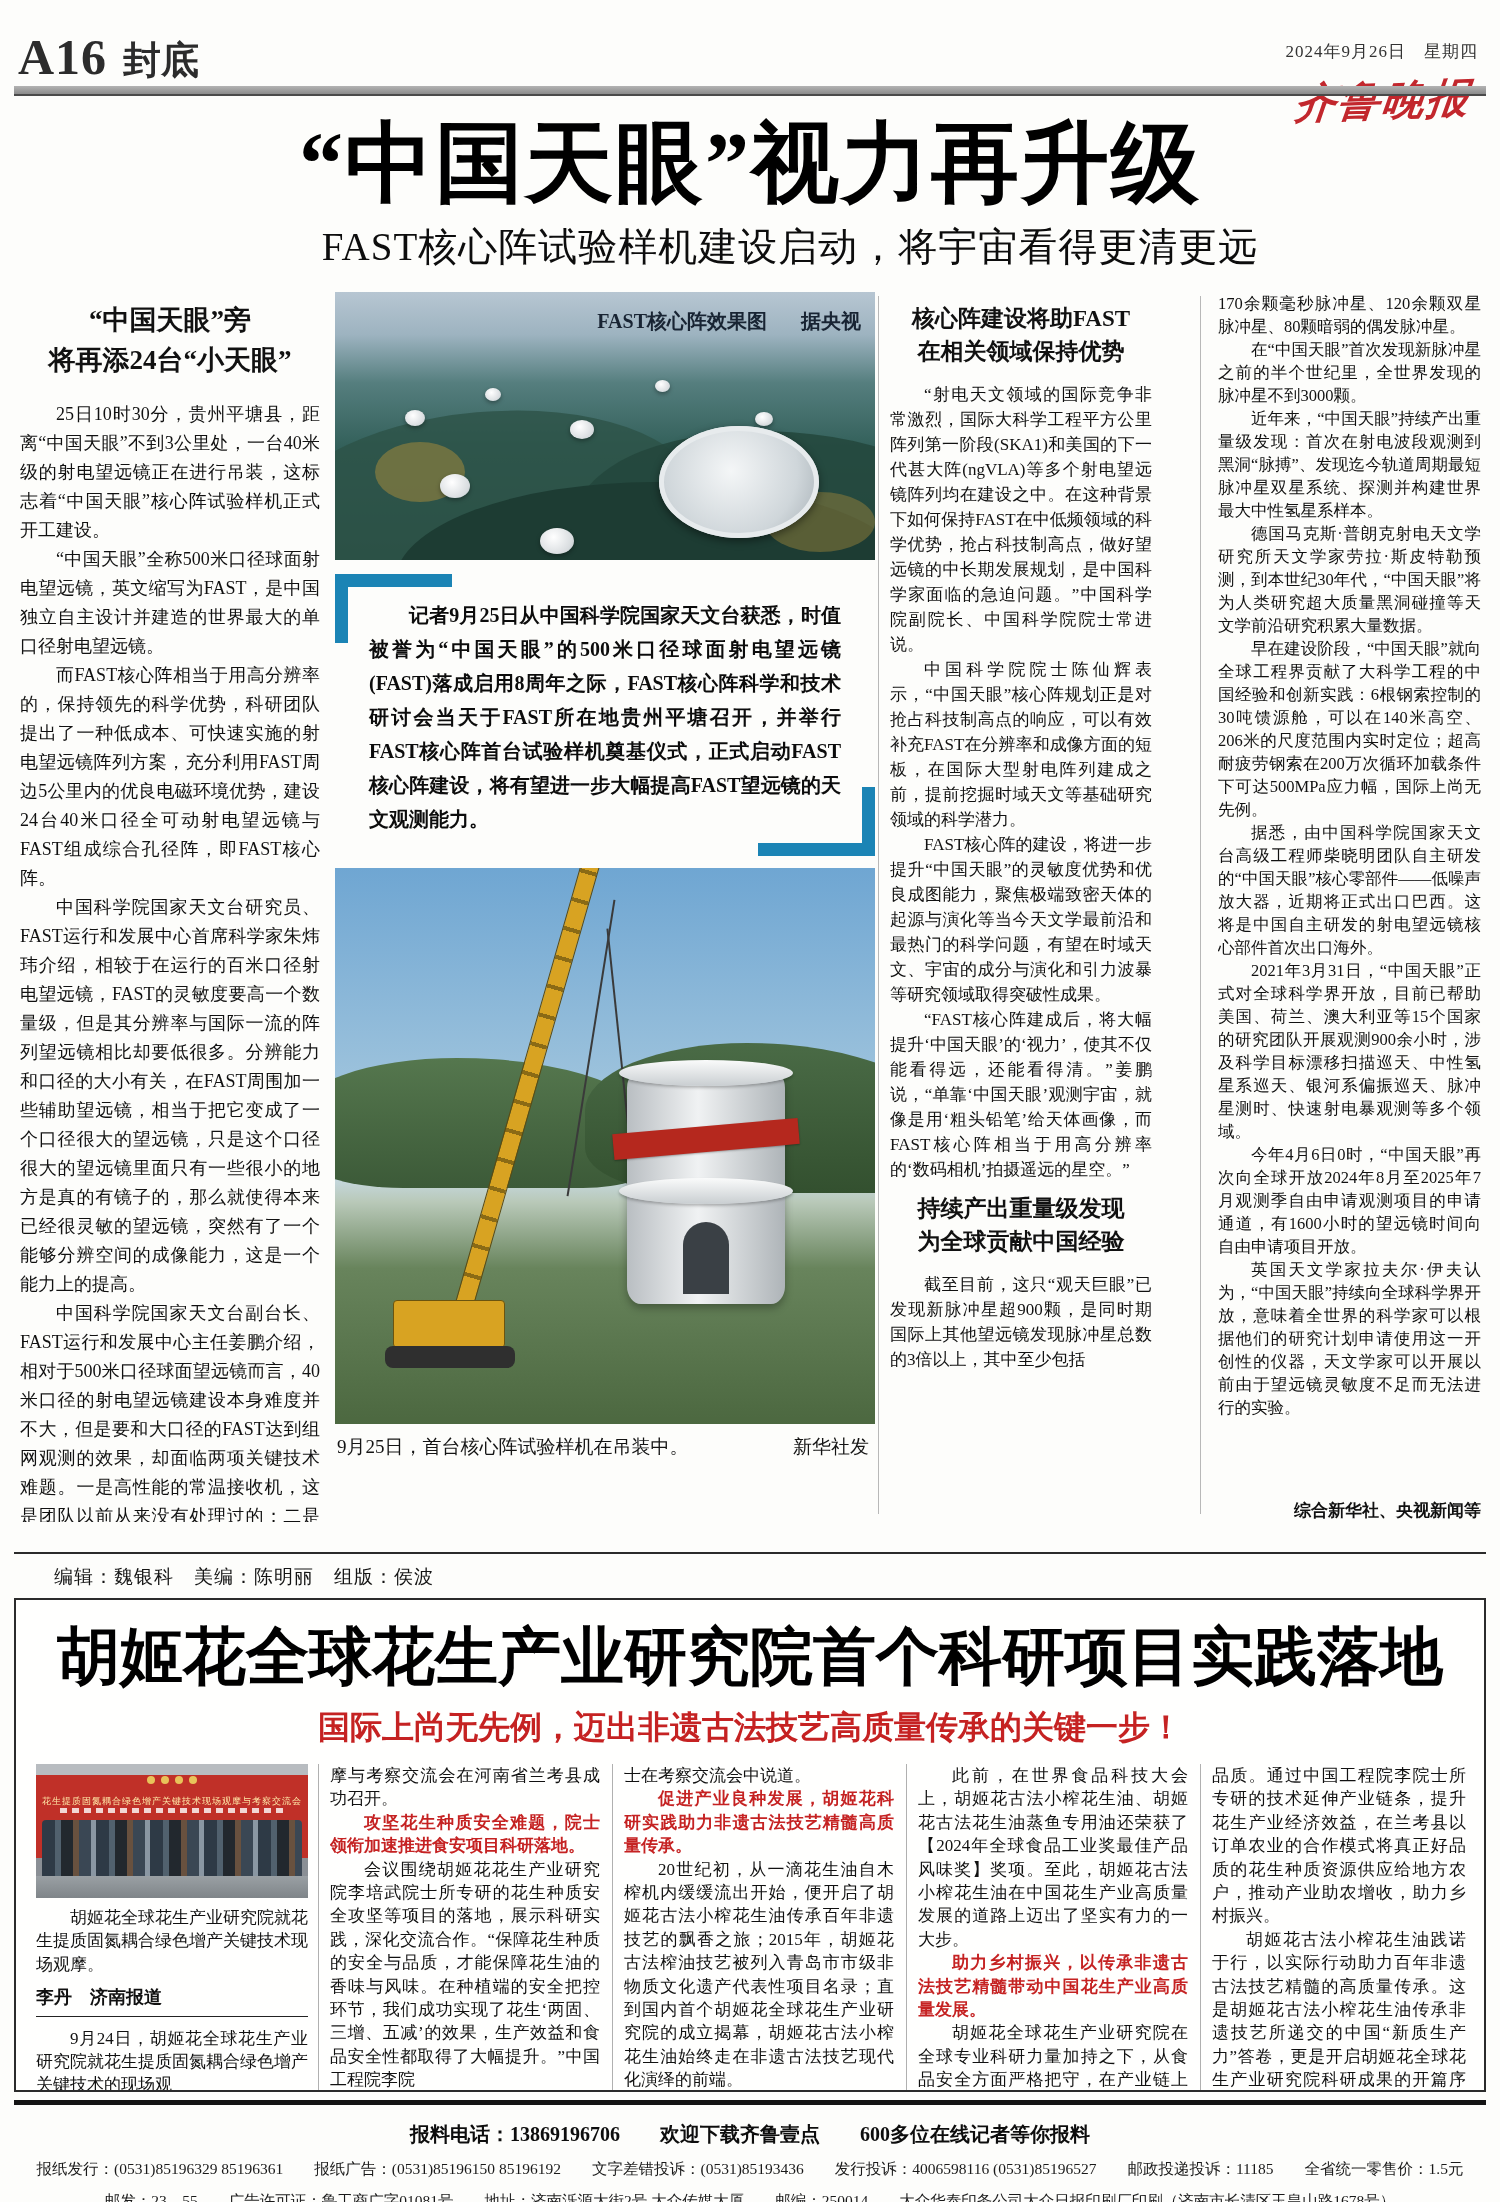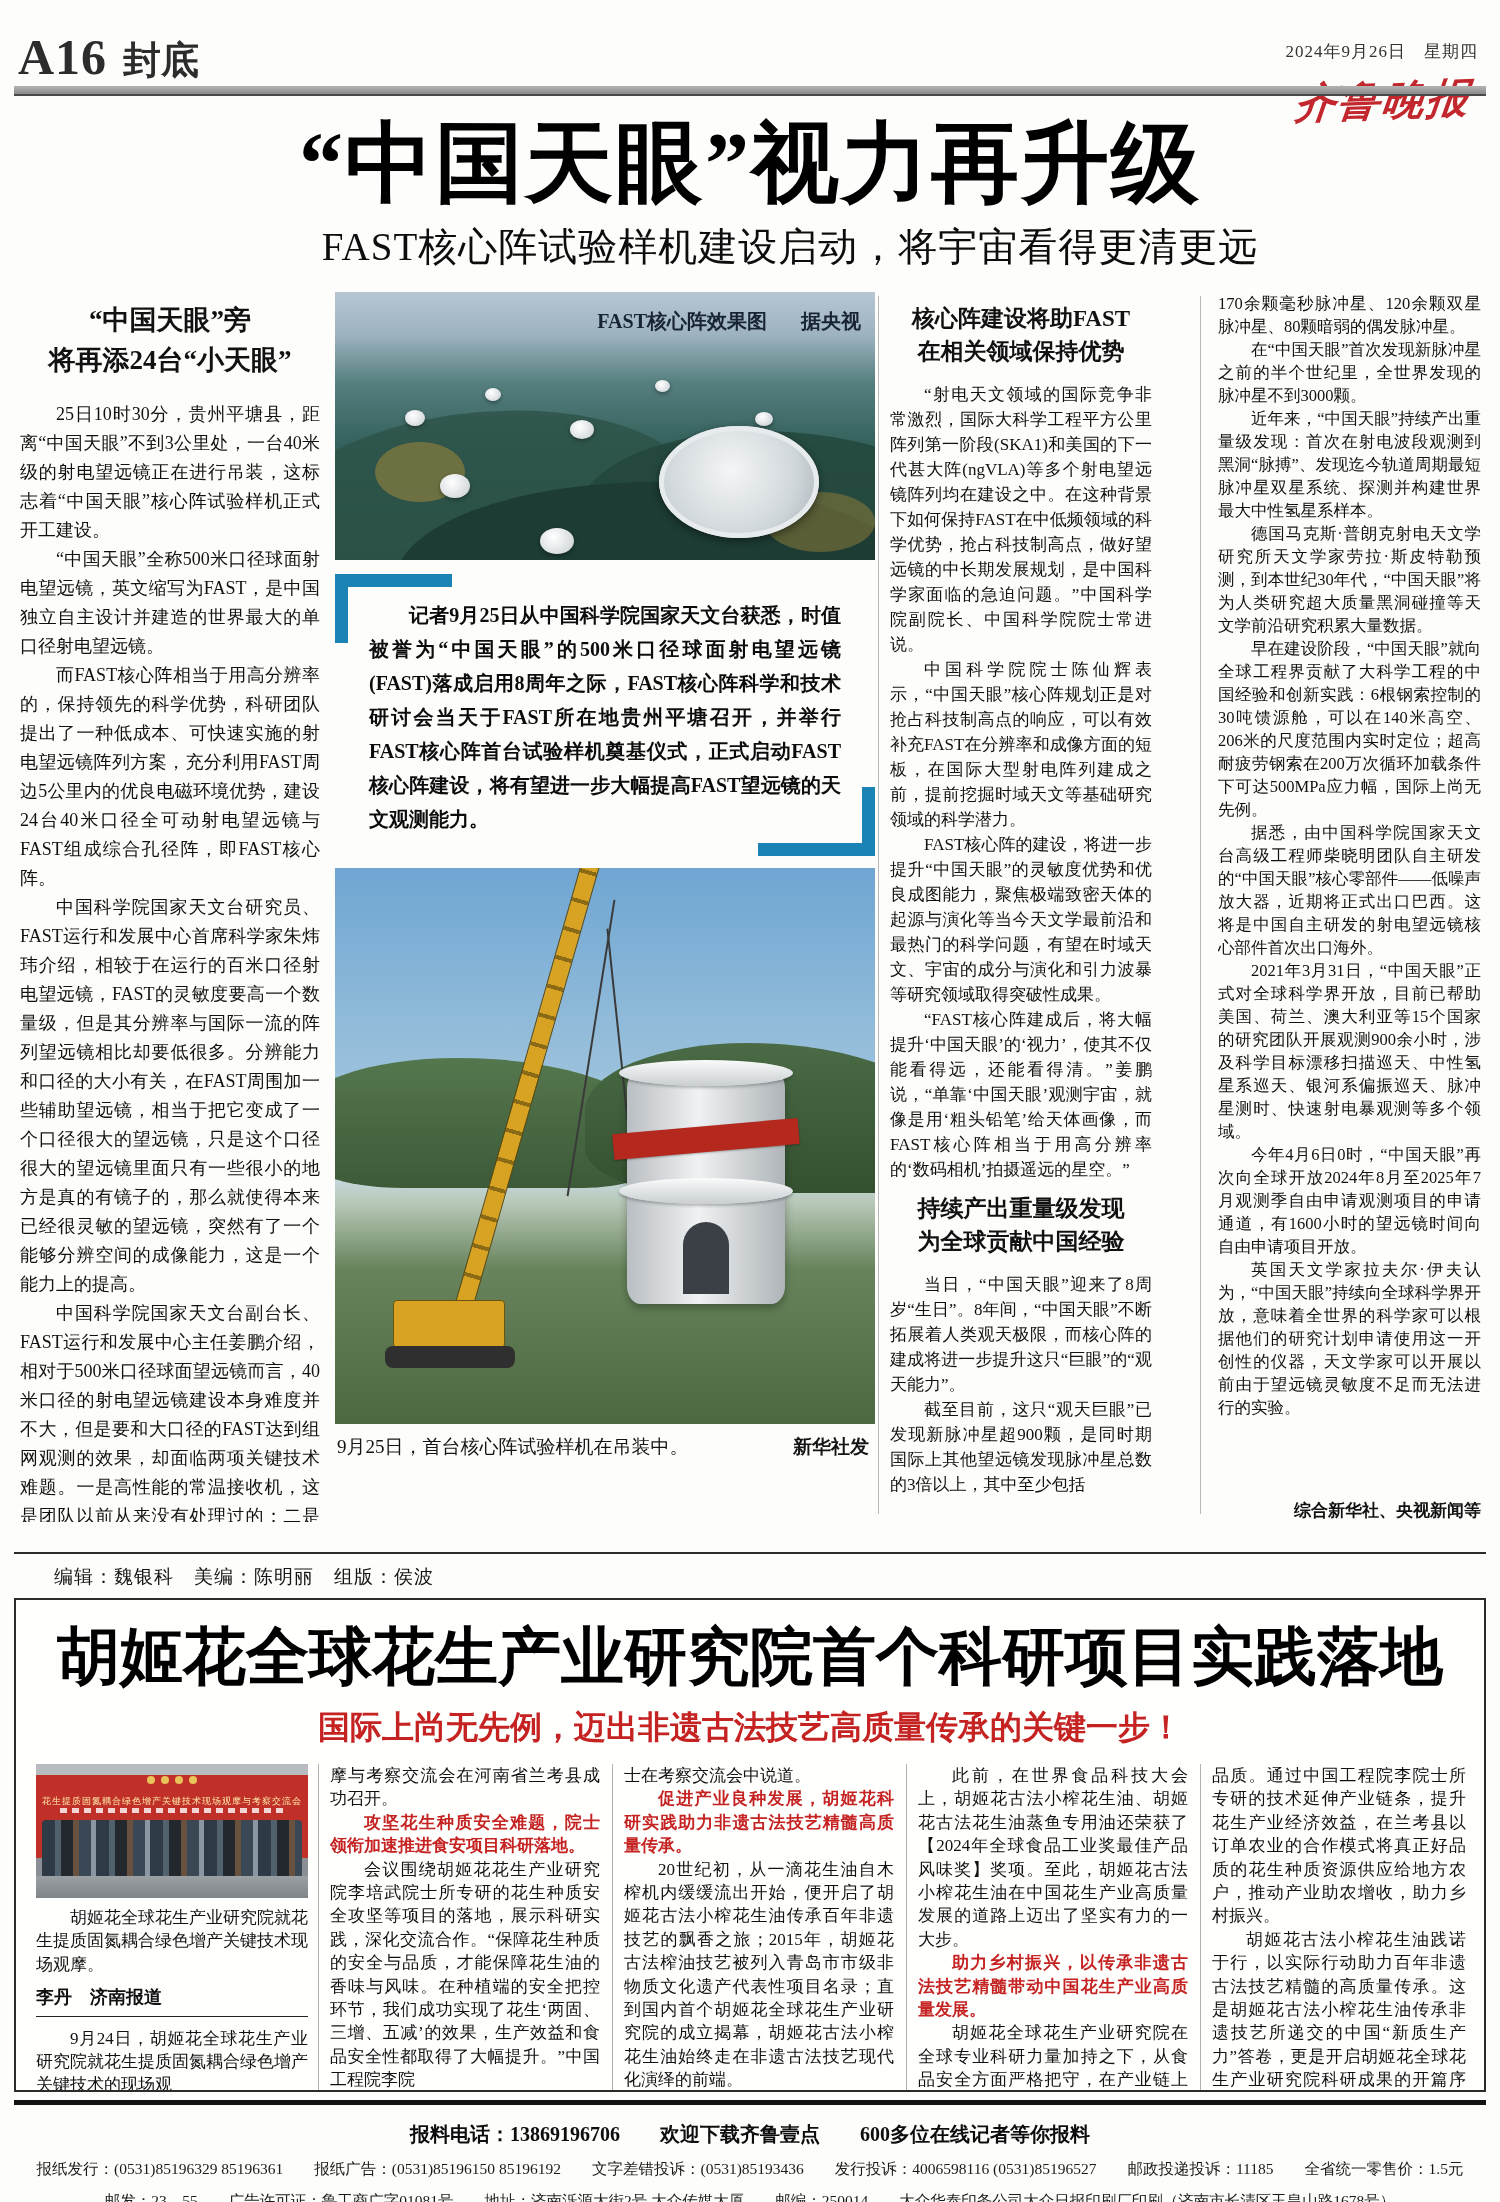--- a/index.html
+++ b/index.html
@@ -59,21 +59,21 @@
   .p2-track{position:absolute;left:50px;bottom:56px;width:130px;height:22px;background:#2f2f2f;border-radius:8px;}
   .p2-cable{position:absolute;background:#3a3a3a;width:2px;}
   .p2-tower{position:absolute;left:292px;bottom:120px;width:158px;height:234px;border-radius:14px/18px;
             background:linear-gradient(90deg,#b9bec2,#f0f2f3 45%,#aeb4b8);box-shadow:0 4px 8px rgba(0,0,0,.3);}
   .p2-flange{position:absolute;left:-8px;width:174px;height:26px;border-radius:50%;
              background:linear-gradient(#fafbfb,#c9ced1);box-shadow:0 2px 3px rgba(0,0,0,.25);}
   .p2-banner{position:absolute;left:-14px;top:56px;width:186px;height:26px;background:#b5281e;transform:rotate(-5deg);box-shadow:0 1px 2px rgba(0,0,0,.3);}
   .p2-door{position:absolute;left:56px;bottom:10px;width:46px;height:72px;background:#3a4045;border-radius:23px 23px 0 0;}
   .caption2{margin-top:10px;display:flex;justify-content:space-between;padding:0 6px 0 2px;
             font-size:19px;color:#141414;}
-  .caption2 .credit{font-weight:bold;}
+  .caption2 .credit{font-weight:normal;}
   
   .editors{position:absolute;top:1552px;left:14px;right:14px;border-top:2px solid #2b2b2b;
            padding:10px 0 0 40px;font-size:19px;letter-spacing:1px;color:#141414;}
   
   .bbox{position:absolute;top:1598px;left:14px;width:1468px;height:490px;border:2px solid #2b2b2b;background:#fffffe;}
   .b-headline{text-align:center;font-size:63px;font-weight:900;margin-top:14px;letter-spacing:0px;color:#000;}
   .b-subhead{text-align:center;font-size:32px;font-weight:bold;color:#c52222;margin-top:6px;}
   .b-cols{position:relative;margin-top:14px;height:330px;font-size:17px;line-height:23.4px;}
   .bcol{position:absolute;top:0;height:326px;overflow:hidden;}
   .bc1{left:20px;width:272px;}
@@ -193,21 +193,20 @@
         <p>“射电天文领域的国际竞争非常激烈，国际大科学工程平方公里阵列第一阶段(SKA1)和美国的下一代甚大阵(ngVLA)等多个射电望远镜阵列均在建设之中。在这种背景下如何保持FAST在中低频领域的科学优势，抢占科技制高点，做好望远镜的中长期发展规划，是中国科学家面临的急迫问题。”中国科学院副院长、中国科学院院士常进说。</p>
         <p>中国科学院院士陈仙辉表示，“中国天眼”核心阵规划正是对抢占科技制高点的响应，可以有效补充FAST在分辨率和成像方面的短板，在国际大型射电阵列建成之前，提前挖掘时域天文等基础研究领域的科学潜力。</p>
         <p>FAST核心阵的建设，将进一步提升“中国天眼”的灵敏度优势和优良成图能力，聚焦极端致密天体的起源与演化等当今天文学最前沿和最热门的科学问题，有望在时域天文、宇宙的成分与演化和引力波暴等研究领域取得突破性成果。</p>
         <p>“FAST核心阵建成后，将大幅提升‘中国天眼’的‘视力’，使其不仅能看得远，还能看得清。”姜鹏说，“单靠‘中国天眼’观测宇宙，就像是用‘粗头铅笔’给天体画像，而FAST核心阵相当于用高分辨率的‘数码相机’拍摄遥远的星空。”</p>
       </div>
     <div class="col-subhead">
       <div>持续产出重量级发现</div>
       <div>为全球贡献中国经验</div>
     </div>
     <div>
-        <p>当日，“中国天眼”迎来了8周岁“生日”。8年间，“中国天眼”不断拓展着人类观天极限，而核心阵的建成将进一步提升这只“巨眼”的“观天能力”。</p>
         <p>截至目前，这只“观天巨眼”已发现新脉冲星超900颗，是同时期国际上其他望远镜发现脉冲星总数的3倍以上，其中至少包括</p>
       </div>
   </div>
 
   <div class="col4 textcol">
     <div class="col4-paras">
         <p class="lead">170余颗毫秒脉冲星、120余颗双星脉冲星、80颗暗弱的偶发脉冲星。</p>
         <p>在“中国天眼”首次发现新脉冲星之前的半个世纪里，全世界发现的脉冲星不到3000颗。</p>
         <p>近年来，“中国天眼”持续产出重量级发现：首次在射电波段观测到黑洞“脉搏”、发现迄今轨道周期最短脉冲星双星系统、探测并构建世界最大中性氢星系样本。</p>
         <p>德国马克斯·普朗克射电天文学研究所天文学家劳拉·斯皮特勒预测，到本世纪30年代，“中国天眼”将为人类研究超大质量黑洞碰撞等天文学前沿研究积累大量数据。</p>

